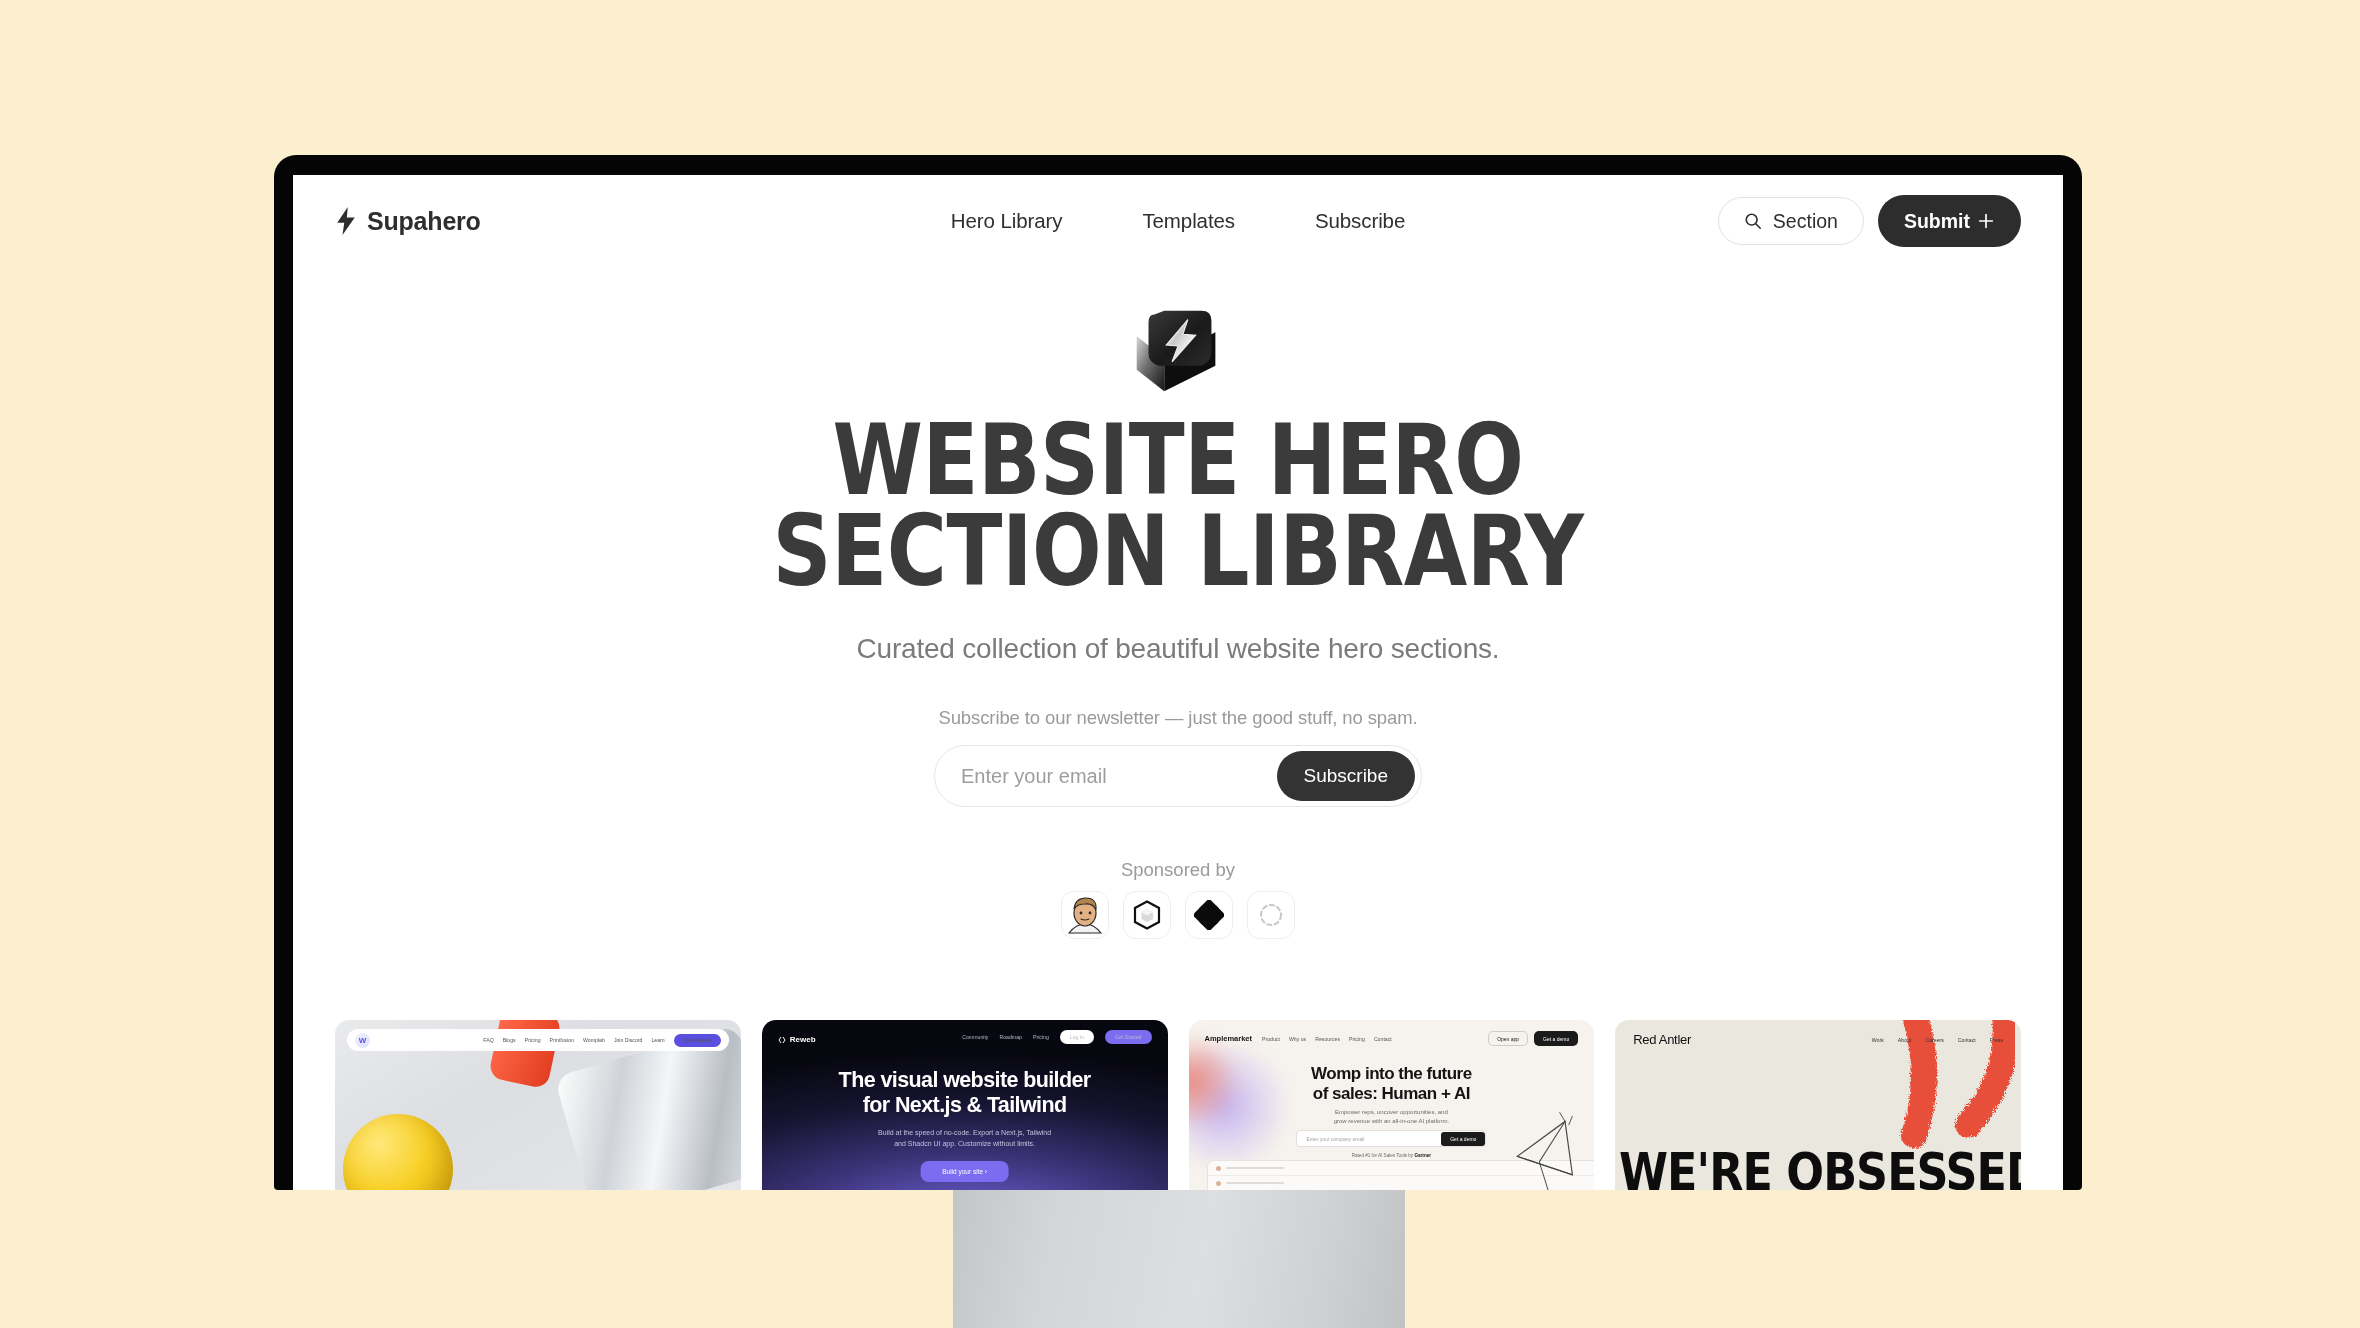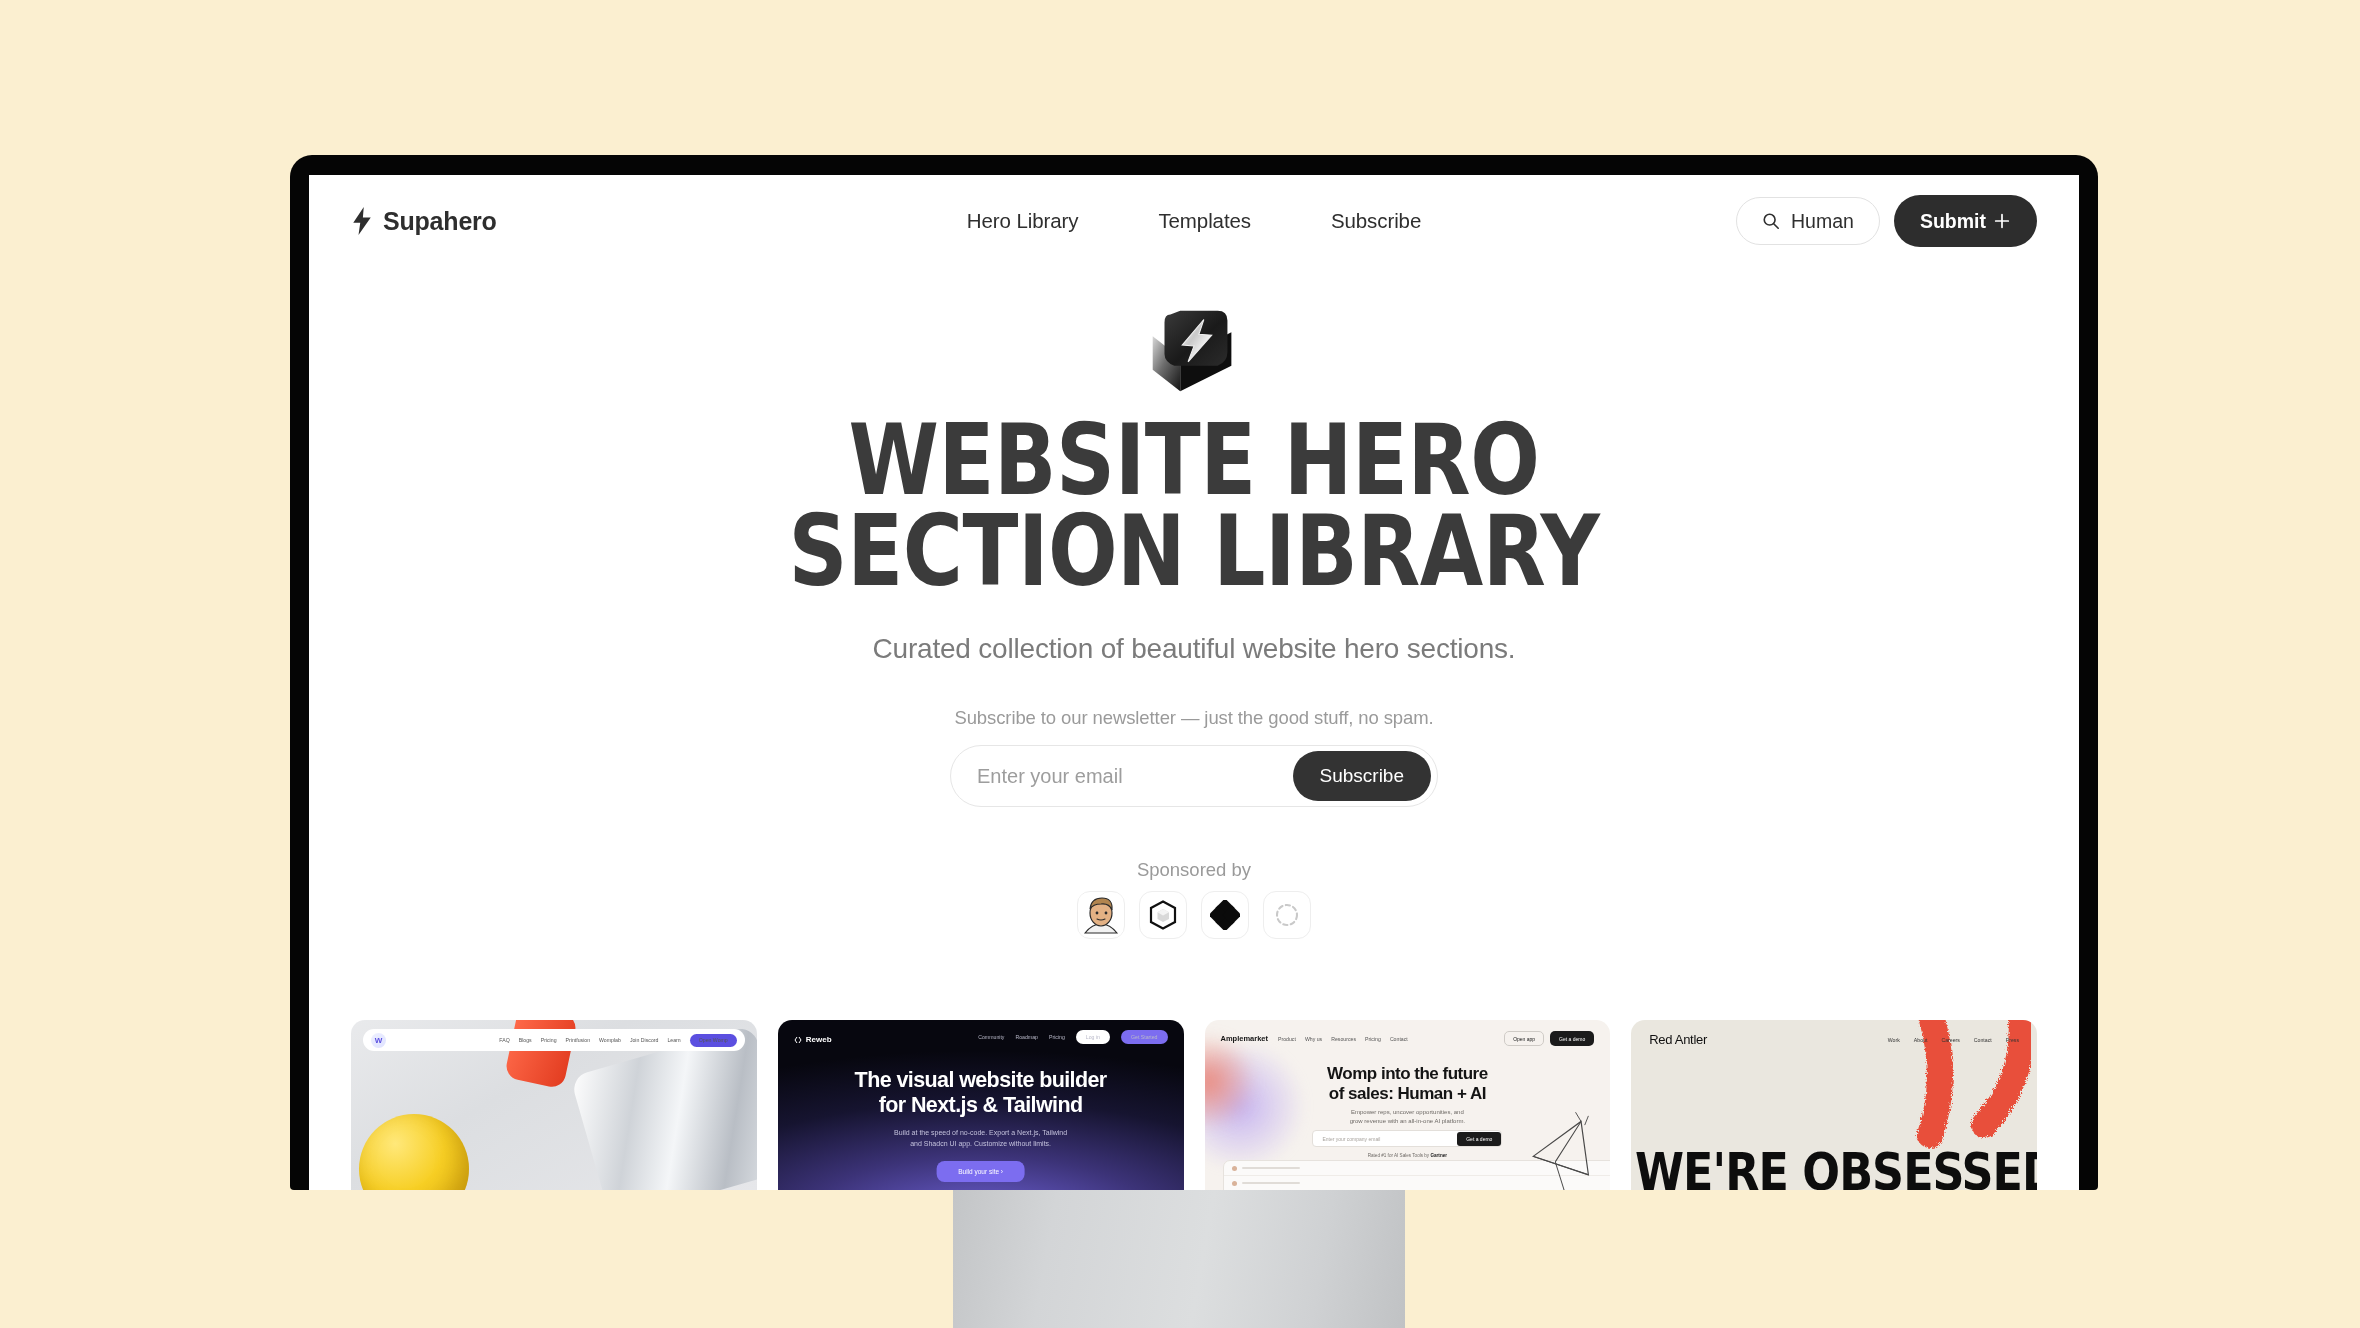--- a/index.html
+++ b/index.html
@@ -7,21 +7,21 @@
     width:2360px; height:1328px;
     background:#FBEFD0;
     font-family:"Liberation Sans", sans-serif;
     overflow:hidden;
   }
 
   
   #stage { position:relative; width:2360px; height:1328px; background:#FBEFD0; }
 
   #monitor {
-    position:absolute; left:290px; top:155px;
+    position:absolute; left:274px; top:155px;
     width:1808px; height:1035px;
     background:#050505;
     border-radius:22px 22px 4px 4px;
     padding:20px 19px 0 19px;
   }
   #screen {
     width:100%; height:100%;
     background:#ffffff;
     overflow:hidden;
     position:relative;
@@ -290,21 +290,21 @@
           <a href="#">Templates</a>
           <a href="#">Subscribe</a>
         </nav>
 
         <div class="header-actions">
           <button class="btn-search">
             <svg width="18" height="18" viewBox="0 0 20 20">
               <circle cx="8.5" cy="8.5" r="6" fill="none" stroke="#2f2f2f" stroke-width="1.8"></circle>
               <line x1="13" y1="13" x2="18" y2="18" stroke="#2f2f2f" stroke-width="1.8" stroke-linecap="round"></line>
             </svg>
-            <span>Human</span>
+            <span>Section</span>
           </button>
           <button class="btn-submit">
             <span>Submit</span>
             <svg width="18" height="18" viewBox="0 0 20 20">
               <line x1="10" y1="3" x2="10" y2="17" stroke="#fff" stroke-width="1.9" stroke-linecap="round"></line>
               <line x1="3" y1="10" x2="17" y2="10" stroke="#fff" stroke-width="1.9" stroke-linecap="round"></line>
             </svg>
           </button>
         </div>
       </header>

